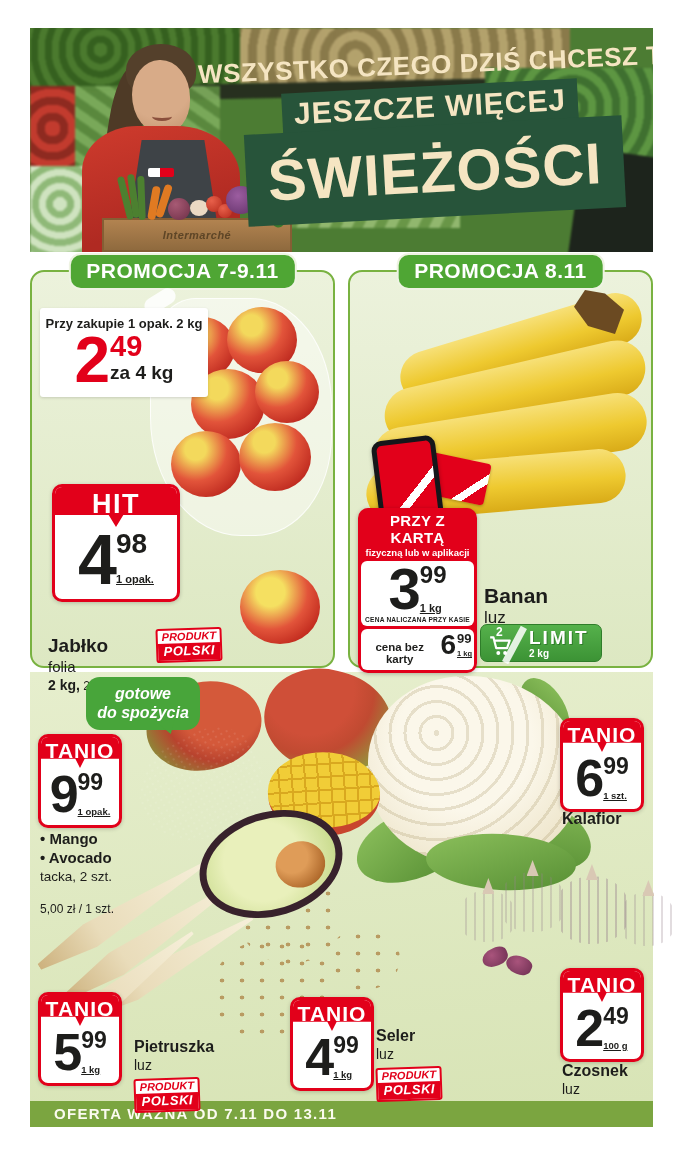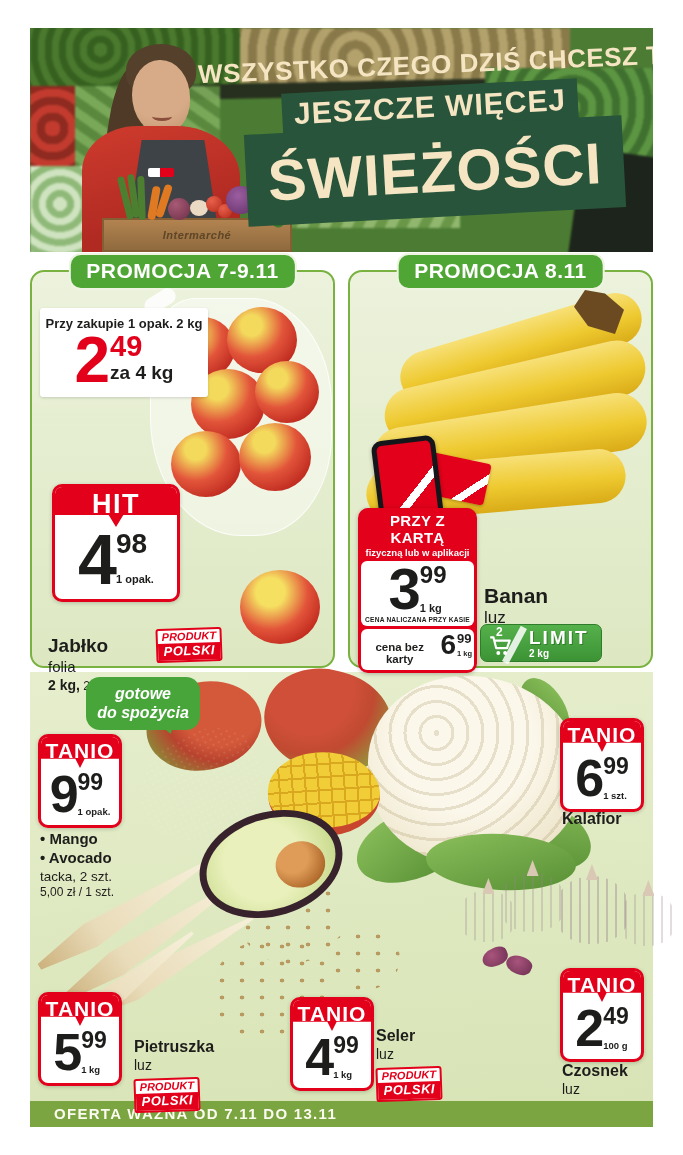--- a/index.html
+++ b/index.html
@@ -107,21 +107,21 @@
   
   .pcard { position:absolute; background:#fff; border:3px solid #e2001a; border-radius:10px;
     text-align:center; z-index:5; box-shadow:0 1px 4px rgba(0,0,0,.2); overflow:hidden; }
   .pcard .head { background:#e2001a; color:#fff; font-weight:900; letter-spacing:1.5px;
     clip-path:polygon(0 0,100% 0,100% 70%,56% 70%,50% 100%,44% 70%,0 70%);
     display:flex; align-items:flex-start; justify-content:center; }
   .price { display:flex; justify-content:center; align-items:flex-start; padding:4px 2px 8px; }
   .main { font-weight:900; color:#1d1d1b; line-height:.85; letter-spacing:-3px; }
   .side { display:flex; flex-direction:column; align-items:flex-start; text-align:left; margin-left:2px; }
   .sup { font-weight:900; color:#1d1d1b; line-height:.9; }
-  .unit { font-weight:700; color:#1d1d1b; white-space:nowrap; }
+  .unit { font-weight:700; color:#1d1d1b; white-space:nowrap;text-decoration:underline; }
 
   .hit-card { left:20px; top:212px; width:128px; }
   .hit-card .head { height:40px; font-size:27px; padding-top:2px; }
   .hit-card .main { font-size:70px; }
   .hit-card .sup { font-size:28px; }
   .hit-card .unit { font-size:11px; margin-top:17px; }
 
   .tanio { width:84px; }
   .tanio .head { height:31px; font-size:21px; padding-top:2px; letter-spacing:1px; }
   .tanio .main { font-size:52px; }
@@ -231,21 +231,21 @@
   .leaf { position:absolute; background:linear-gradient(160deg, #8cc05c, #568e33); border-radius:50%; }
   .lf1 { left:-14px; bottom:6px; width:120px; height:68px; transform:rotate(-22deg); }
   .lf2 { right:-12px; bottom:20px; width:112px; height:64px; transform:rotate(24deg); }
   .lf3 { left:58px; bottom:-6px; width:150px; height:56px; transform:rotate(3deg); }
   .lf4 { right:2px; top:14px; width:70px; height:40px; transform:rotate(60deg); }
 
   .t-mango { left:8px; top:62px; }
   .mango-desc { position:absolute; left:10px; top:158px; color:#1d1d1b; z-index:6; }
   .mango-desc .nm { font-size:15px; font-weight:800; line-height:1.25; }
   .mango-desc .pk { font-size:13.5px; margin-top:1px; }
-  .mango-desc .up { font-size:12px; margin-top:1px; }
+  .mango-desc .up { font-size:12px; margin-top:18px; }
 
   .t-kalafior { left:530px; top:46px; }
   .kalafior-name { position:absolute; left:532px; top:138px; font-size:16px; font-weight:800; color:#1d1d1b; z-index:6; }
 
   .parsnip { position:absolute; height:40px;
     background:linear-gradient(90deg, #cdb27e 0%, #e9dcba 35%, #f6efd9 100%);
     clip-path:polygon(0 42%, 30% 18%, 100% 46%, 100% 54%, 30% 84%, 0 58%); z-index:2; }
   .pn1 { left:-6px; top:222px; width:200px; transform:rotate(-32deg); }
   .pn2 { left:16px; top:248px; width:210px; transform:rotate(-34deg); }
   .pn3 { left:36px; top:276px; width:200px; transform:rotate(-30deg); }

